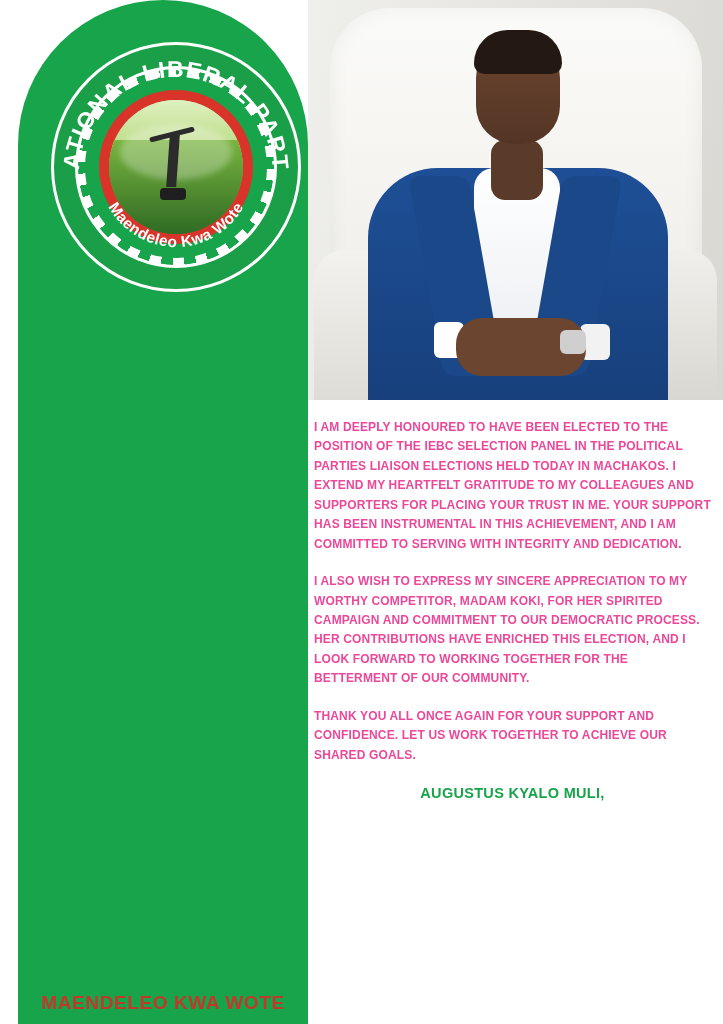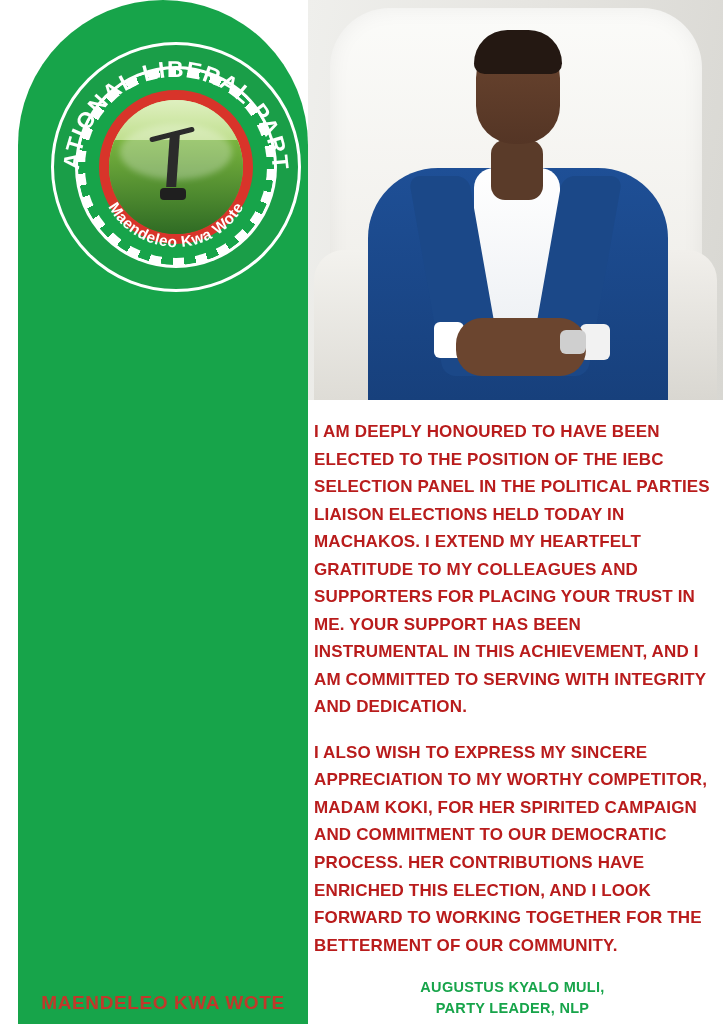--- a/index.html
+++ b/index.html
@@ -277,24 +277,24 @@
   #statement {
     position: absolute;
     left: 0;
     top: 418px;
     width: 415px;
     padding: 0 12px 0 6px;
     box-sizing: border-box;
   }
   #statement p {
     margin: 0 0 18px 0;
-    font-size: 17px;
+    font-size: 12px;
     line-height: 1.62;
     letter-spacing: 0.15px;
-    color: #b91c1c;
+    color: #ec4899;
     font-weight: 600;
     text-transform: uppercase;
   }
   #signature-block {
     margin-top: 4px;
     text-align: center;
     color: #17a44a;
     font-weight: bold;
     font-size: 14.5px;
     line-height: 1.45;
@@ -357,20 +357,20 @@
     <div class="hair"></div>
     <div class="cuff-l"></div>
     <div class="cuff-r"></div>
     <div class="hands"></div>
     <div class="watch"></div>
   </div>
 
   <div id="statement">
     <p>I AM DEEPLY HONOURED TO HAVE BEEN ELECTED TO THE POSITION OF THE IEBC SELECTION PANEL IN THE POLITICAL PARTIES LIAISON ELECTIONS HELD TODAY IN MACHAKOS. I EXTEND MY HEARTFELT GRATITUDE TO MY COLLEAGUES AND SUPPORTERS FOR PLACING YOUR TRUST IN ME. YOUR SUPPORT HAS BEEN INSTRUMENTAL IN THIS ACHIEVEMENT, AND I AM COMMITTED TO SERVING WITH INTEGRITY AND DEDICATION.</p>
     <p>I ALSO WISH TO EXPRESS MY SINCERE APPRECIATION TO MY WORTHY COMPETITOR, MADAM KOKI, FOR HER SPIRITED CAMPAIGN AND COMMITMENT TO OUR DEMOCRATIC PROCESS. HER CONTRIBUTIONS HAVE ENRICHED THIS ELECTION, AND I LOOK FORWARD TO WORKING TOGETHER FOR THE BETTERMENT OF OUR COMMUNITY.</p>
+    <p>THANK YOU ALL ONCE AGAIN FOR YOUR SUPPORT AND CONFIDENCE. LET US WORK TOGETHER TO ACHIEVE OUR SHARED GOALS.</p>
 
     <div id="signature-block">
       <div>AUGUSTUS KYALO MULI,</div>
-      <div>PARTY LEADER, NLP</div>
     </div>
   </div>
 
 </div>
 
 </body></html>

